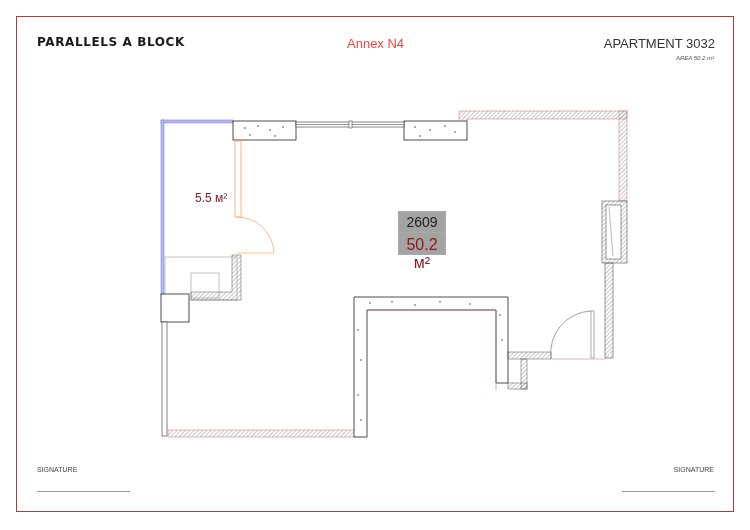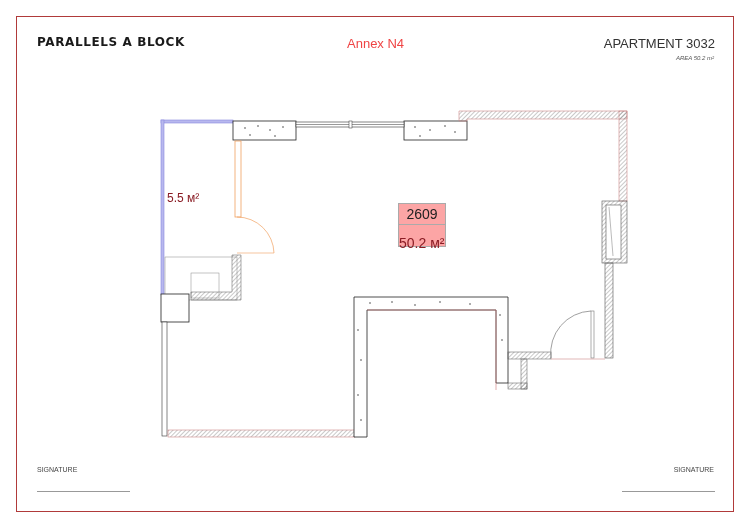--- a/index.html
+++ b/index.html
@@ -9,26 +9,26 @@
   .annex{position:absolute;left:347px;top:36px;font-size:13px;color:#ef4444;}
   .apt{position:absolute;right:35px;top:36px;font-size:13px;color:#333;text-align:right;}
   .area{position:absolute;right:36px;top:55px;font-size:6px;color:#555;font-style:italic;}
   .sig{position:absolute;font-size:7px;color:#444;top:466px;}
   .sig-l{left:37px;}
   .sig-r{right:36px;}
   .sigline{position:absolute;top:491px;height:1px;width:93px;background:#999;}
   .sl-l{left:37px;}
   .sl-r{right:35px;}
   svg.plan{position:absolute;left:0;top:0;}
-  .lbl{position:absolute;font-family:"Liberation Sans",sans-serif;}
+  .lbl{position:absolute;font-family:"Liberation Sans",sans-serif;margin-left:28px;}
   .room-small{left:167px;top:191px;font-size:12px;color:#8a1c24;}
-  .room-box{position:absolute;left:398px;top:203px;width:46px;height:42px;border:1px solid #aaa;background:#fca5a5;}
+  .room-box{position:absolute;left:398px;top:211px;width:46px;height:42px;border:1px solid #aaa;background:#a3a3a3;}
   .room-num{position:absolute;left:0;top:2px;width:100%;text-align:center;font-size:14px;color:#222;}
   .room-div{position:absolute;left:0;top:20px;width:100%;height:1px;background:#aaa;}
-  .room-area{position:absolute;left:0;top:24px;width:100%;text-align:left;font-size:14px;color:#8a1c24;margin-top:7px;}
+  .room-area{position:absolute;left:0;top:24px;width:100%;text-align:center;font-size:16px;color:#8a1c24;}
 </style>
 </head>
 <body>
 
 <div class="frame"></div>
 
 <div class="title">PARALLELS A BLOCK</div>
 <div class="annex">Annex N4</div>
 <div class="apt">APARTMENT 3032</div>
 <div class="area">AREA 50.2 m²</div>

